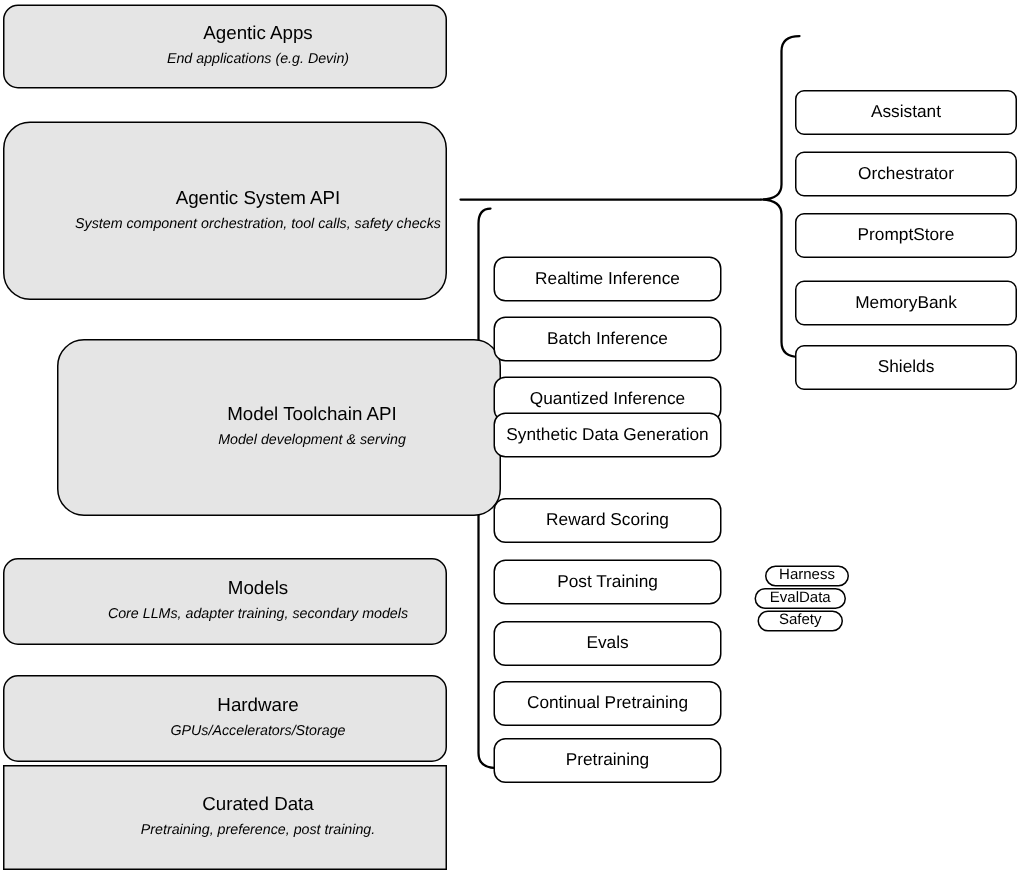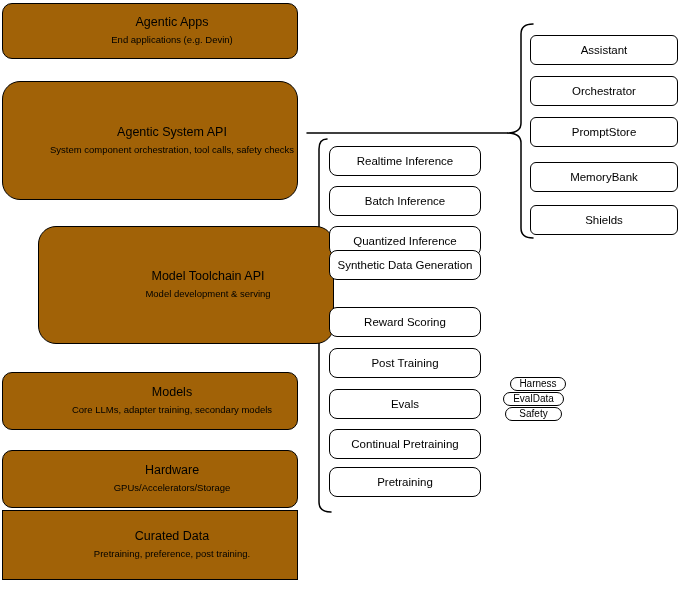--- a/index.html
+++ b/index.html
@@ -21,51 +21,53 @@
     left: 0;
     top: 0;
     width: 682px;
     height: 591px;
     pointer-events: none;
   }
   .lbox {
     position: absolute;
     box-sizing: border-box;
     border: 1.5px solid #000000;
-    background: #a16207;
+    background: #e5e5e5;
     display: flex;
     flex-direction: column;
     align-items: center;
     justify-content: center;
     gap: 5px;
     text-align: center;
     padding-left: 44px;
   }
   .lbox .box-title {
     font-size: 12.5px;
     line-height: 1.1;
     color: #000000;
   }
   .lbox .box-subtitle {
     font-size: 9.5px;
     line-height: 1.1;
     color: #000000;
+    font-style: italic;
   }
   .node {
     position: absolute;
     box-sizing: border-box;
     border: 1.5px solid #000000;
     border-radius: 8px;
     background: #ffffff;
     display: flex;
     align-items: center;
     justify-content: center;
     font-size: 11.5px;
     text-align: center;
     line-height: 1.1;
+    margin-top: 25px;
   }
   .node.square {
     border-radius: 6px;
   }
   .pill {
     position: absolute;
     box-sizing: border-box;
     border: 1.5px solid #000000;
     border-radius: 8px;
     background: #ffffff;

